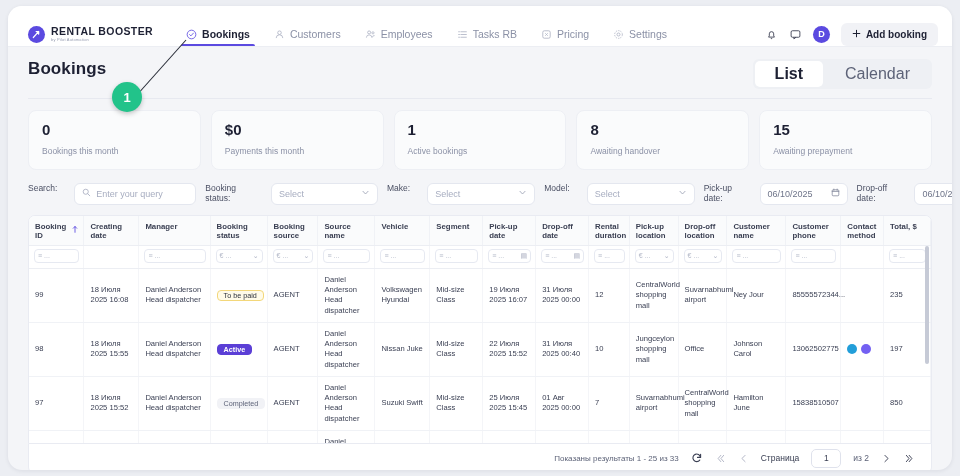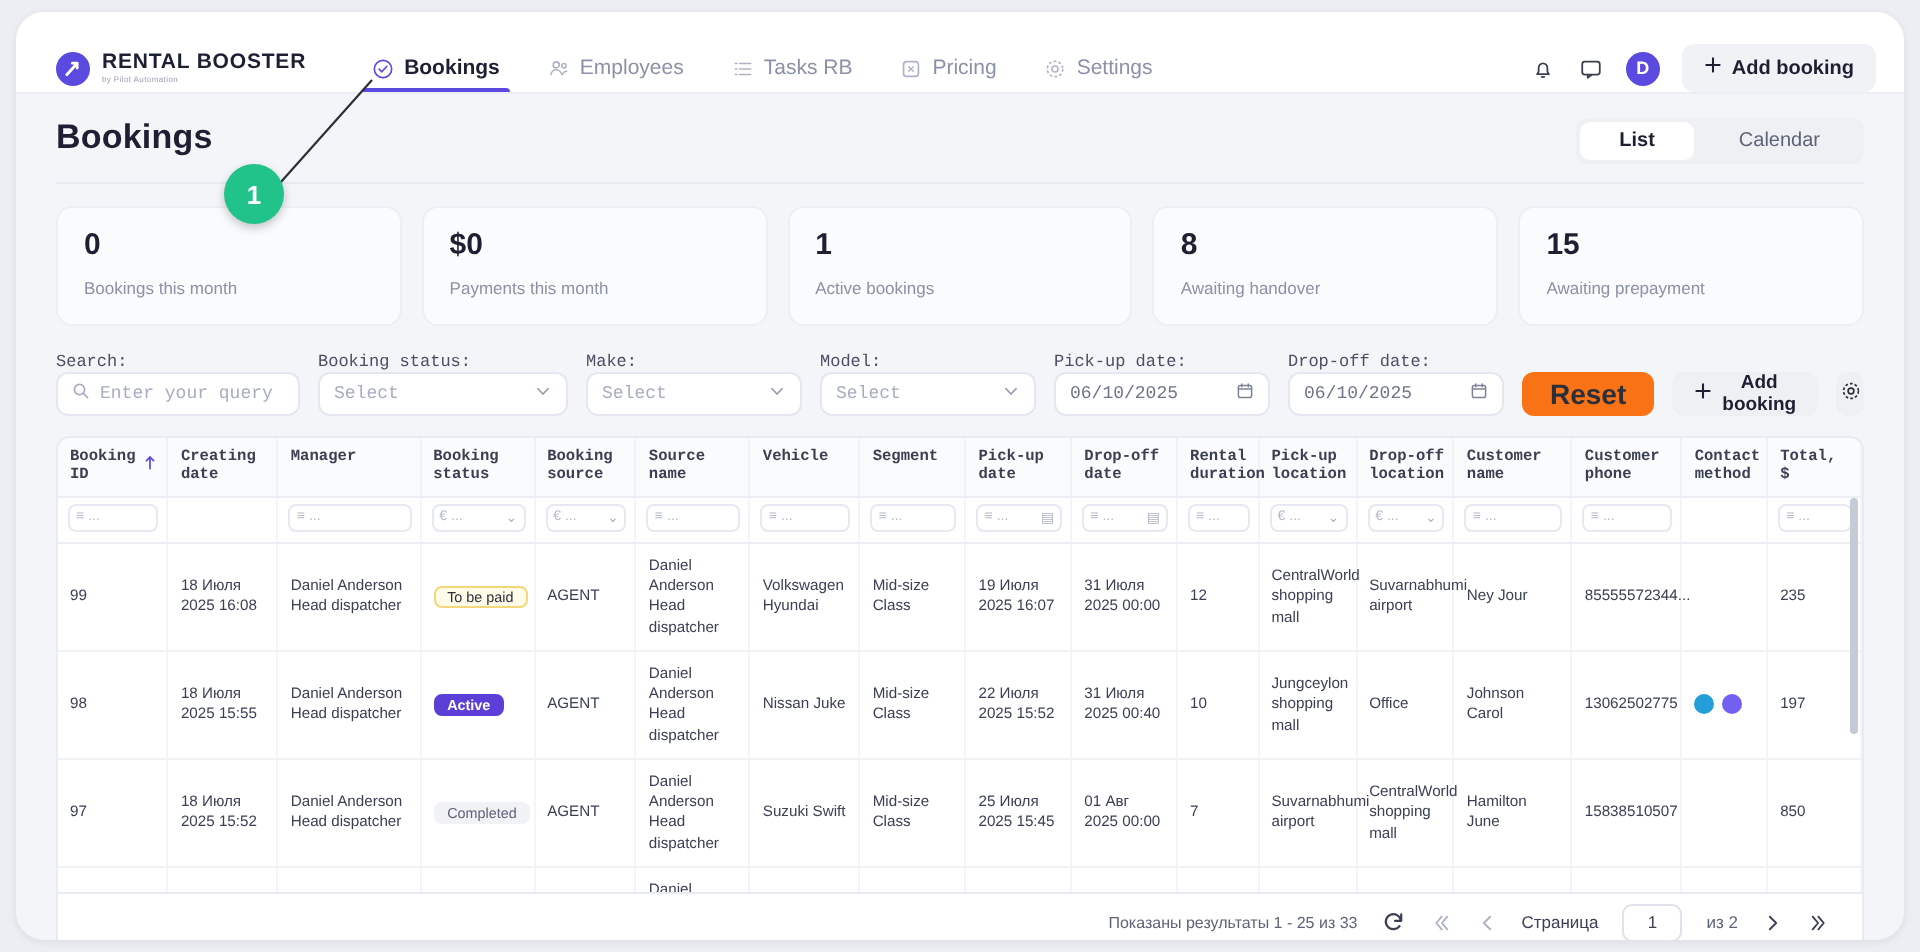--- a/index.html
+++ b/index.html
@@ -81,39 +81,39 @@
 
   
   .page { padding: 12px 20px 0 20px; }
   .page-head { display: flex; align-items: flex-start; }
   .page-title { font-size: 17px; font-weight: bold; color: #1d2033; letter-spacing: .1px; }
   .viewtoggle {
     margin-left: auto; display: flex; background: #eef0f4;
     border-radius: 6px; padding: 2px; gap: 2px;
   }
   .viewtoggle div {
-    padding: 4px 20px; font-size: 10px; border-radius: 5px;
+    padding: 4px 20px; font-size: 16px; border-radius: 5px;
     color: #5d6378; cursor: pointer;
   }
   .viewtoggle div.active { background: #ffffff; color: #1d2033; font-weight: bold; }
 
   .divider { height: 1px; background: #e7e9f0; margin: 9px 0 11px 0; }
 
   
   .kpis { display: flex; gap: 10px; }
   .kpi {
     flex: 1; background: #fafbfc; border: 1px solid #edeff4;
     border-radius: 8px; padding: 11px 13px 13px 13px;
   }
   .kpi-val { font-size: 15px; font-weight: bold; color: #1d2033; line-height: 1.1; }
   .kpi-label { font-size: 8.5px; color: #8b91a6; margin-top: 7px; }
 
   
   .filters { display: flex; align-items: flex-end; gap: 9px; margin-top: 13px; }
-  .field { display: flex; flex-direction: column; gap: 0; font-family: Liberation Mono, monospace; }
+  .field { display: flex; flex-direction: row; gap: 17px; }
   .field-label { font-size: 8.5px; color: #4a4f63; }
   .control {
     height: 22px; background: #fff; border: 1px solid #e4e7ef;
     border-radius: 6px; display: flex; align-items: center;
     padding: 0 7px; gap: 5px; font-size: 9px; color: #a7adc0;
     cursor: pointer; position: relative;
   }
   .control .chev { margin-left: auto; color: #9aa0b4; }
   .control .cal { margin-left: auto; color: #7d8397; }
   .f-search .control { width: 122px; }
@@ -143,21 +143,21 @@
     border-radius: 7px 7px 0 0; position: relative; overflow: hidden;
     height: 229px;
   }
   table { border-collapse: collapse; width: 100%; table-layout: fixed; }
   thead th {
     background: #fafbfc; font-size: 7.8px; font-weight: bold; color: #3a3f52;
     text-align: left; padding: 6px 5px 4px 6px; vertical-align: top;
     border-bottom: 1px solid #eceef3; border-right: 1px solid #f0f2f6;
     line-height: 1.25;
   }
-  thead th .hdr { display: flex; align-items: center; gap: 3px; font-family: Liberation Mono, monospace; }
+  thead th .hdr { display: flex; align-items: center; gap: 3px; }
   .filterrow td {
     background: #fff; padding: 3px 4px 5px 5px;
     border-bottom: 1px solid #eceef3; border-right: 1px solid #f4f5f8;
   }
   .minictl {
     height: 14px; border: 1px solid #e6e9f1; border-radius: 4px;
     background: #fff; display: flex; align-items: center;
     padding: 0 3px; gap: 2px; font-size: 7px; color: #b5bac9;
   }
   .minictl .mc-end { margin-left: auto; color: #aeb3c4; font-size: 7px; }
@@ -239,20 +239,29 @@
 
     <div class="navitems">
       <div class="navitem active">
         <span>
             <svg width="11" height="11" viewBox="0 0 16 16">
               <circle cx="8" cy="8" r="6.3" fill="none" stroke="#5b4ae0" stroke-width="1.2"></circle>
               <path d="M5.2 8.1 L7.1 10 L10.8 6" fill="none" stroke="#5b4ae0" stroke-width="1.2" stroke-linecap="round"></path>
             </svg>
           </span>
         <span>Bookings</span>
+      </div>
+      <div class="navitem">
+        <span>
+            <svg width="11" height="11" viewBox="0 0 16 16">
+              <circle cx="8" cy="5.4" r="2.6" fill="none" stroke="#aeb3c4" stroke-width="1.2"></circle>
+              <path d="M3.2 13.2 a4.8 4.8 0 0 1 9.6 0" fill="none" stroke="#aeb3c4" stroke-width="1.2"></path>
+            </svg>
+          </span>
+        <span>Customers</span>
       </div>
       <div class="navitem">
         <span>
             <svg width="11" height="11" viewBox="0 0 16 16">
               <circle cx="6" cy="5" r="2.2" fill="none" stroke="#aeb3c4" stroke-width="1.2"></circle>
               <circle cx="11.6" cy="5.6" r="1.6" fill="none" stroke="#aeb3c4" stroke-width="1.1"></circle>
               <path d="M2 12.6 a4 4 0 0 1 8 0 M10.6 12.2 a3 3 0 0 1 3.4-2.6" fill="none" stroke="#aeb3c4" stroke-width="1.1"></path>
             </svg>
           </span>
         <span>Employees</span>

